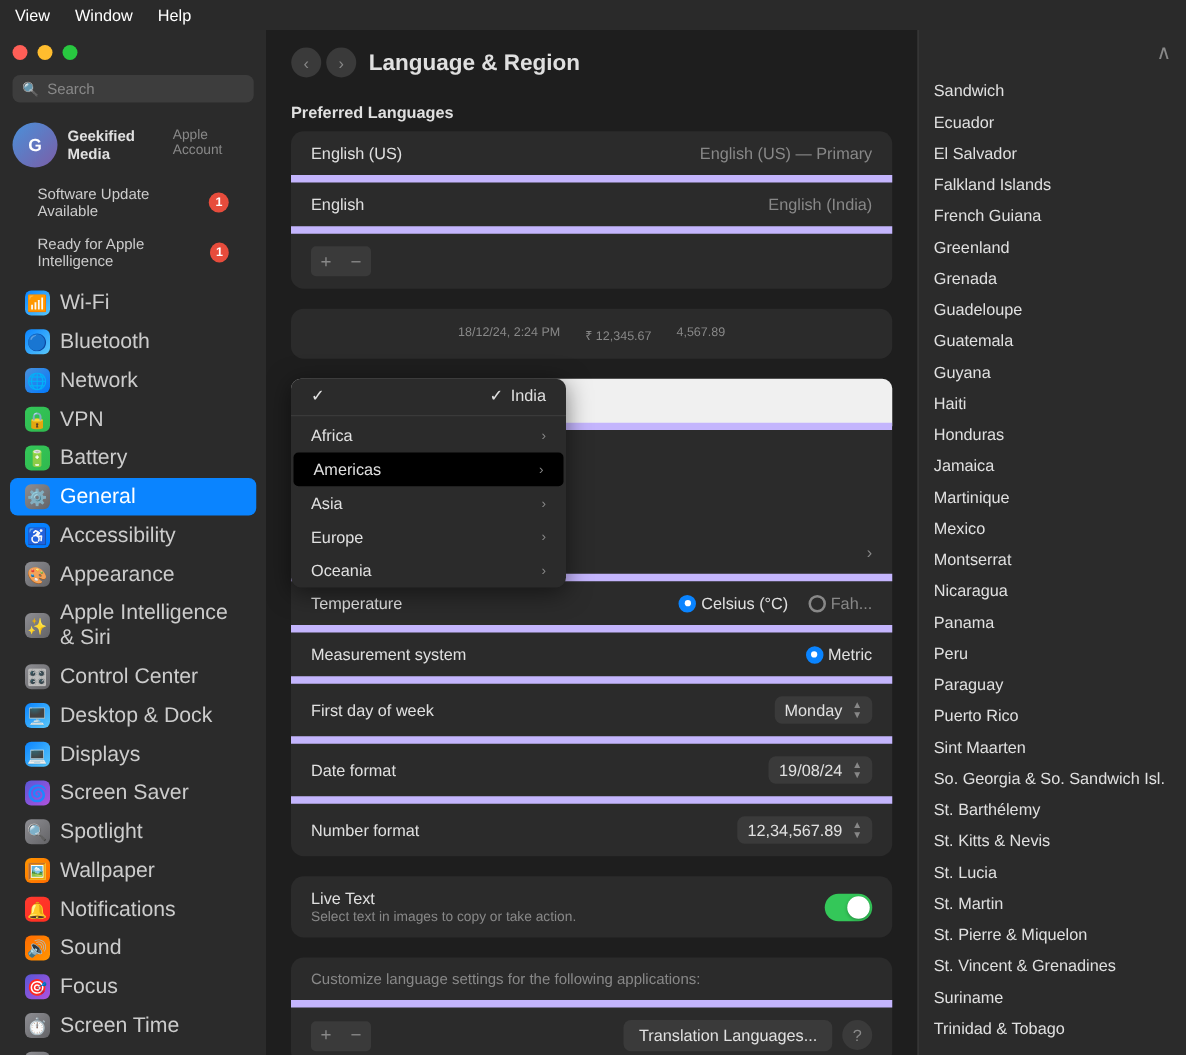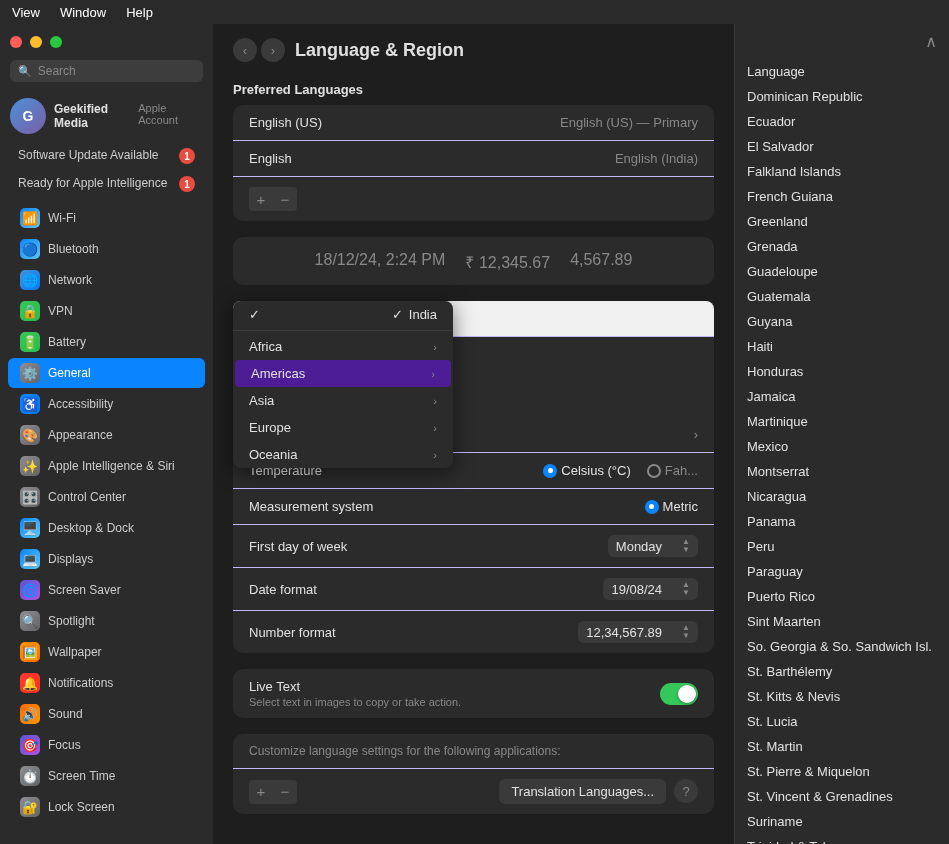--- a/index.html
+++ b/index.html
@@ -23,31 +23,31 @@
     .search-icon-svg { color: #888; font-size: 11px; }
     .search-input { background: none; border: none; outline: none; color: #ccc; font-size: 12px; width: 100%; }
     .search-input::placeholder { color: #888; }
 
     .user-section { padding: 8px 10px; display: flex; align-items: center; gap: 8px; cursor: pointer; }
     .avatar { width: 36px; height: 36px; border-radius: 50%; background: linear-gradient(135deg, #4a90d9, #7b5ea7); display: flex; align-items: center; justify-content: center; color: white; font-size: 14px; font-weight: bold; flex-shrink: 0; }
     .user-info { display: flex; flex-direction: row; }
     .user-name { font-size: 12px; color: #e0e0e0; font-weight: 600; }
     .user-sub { font-size: 11px; color: #888; }
 
-    .update-item { margin: 2px 10px; padding: 4px 8px; display: flex; justify-content: space-between; cursor: pointer; border-radius: 6px; }
+    .update-item { margin: 2px 22px; padding: 4px 8px; display: flex; align-items: center; justify-content: space-between; cursor: pointer; border-radius: 6px; }
     .update-label { font-size: 12px; color: #ccc; }
     .badge { background: #e74c3c; color: white; border-radius: 50%; width: 16px; height: 16px; display: flex; align-items: center; justify-content: center; font-size: 10px; font-weight: bold; }
 
     .sidebar-list { flex: 1; overflow-y: auto; padding: 4px 0; }
     .sidebar-list::-webkit-scrollbar { width: 0; }
     .sidebar-item { padding: 5px 12px; display: flex; align-items: center; gap: 8px; cursor: pointer; border-radius: 6px; margin: 1px 8px; }
     .sidebar-item.active { background: #0a84ff; }
     .sidebar-item.active .sidebar-label { color: white; }
     .sidebar-icon { width: 20px; height: 20px; border-radius: 5px; display: flex; align-items: center; justify-content: center; font-size: 13px; flex-shrink: 0; }
-    .sidebar-label { font-size: 12px; color: #ccc; }
+    .sidebar-label { font-size: 17px; color: #ccc; }
     .icon-wifi { background: linear-gradient(135deg, #0a84ff, #5ac8fa); }
     .icon-bluetooth { background: linear-gradient(135deg, #0a84ff, #5ac8fa); }
     .icon-network { background: linear-gradient(135deg, #4a90d9, #007aff); }
     .icon-vpn { background: linear-gradient(135deg, #34c759, #30b94e); }
     .icon-battery { background: linear-gradient(135deg, #34c759, #30b94e); }
     .icon-general { background: linear-gradient(135deg, #8e8e93, #636366); }
     .icon-accessibility { background: linear-gradient(135deg, #0a84ff, #007aff); }
     .icon-appearance { background: linear-gradient(135deg, #8e8e93, #636366); }
     .icon-apple-intel { background: linear-gradient(135deg, #8e8e93, #636366); }
     .icon-control { background: linear-gradient(135deg, #8e8e93, #636366); }
@@ -67,44 +67,44 @@
     .content-header { padding: 14px 20px 10px; display: flex; align-items: center; gap: 10px; }
     .nav-arrows { display: flex; gap: 4px; }
     .nav-arrow { width: 24px; height: 24px; border-radius: 50%; background: #3a3a3a; display: flex; align-items: center; justify-content: center; cursor: pointer; color: #888; font-size: 13px; }
     .page-title { font-size: 18px; font-weight: 600; color: #e0e0e0; }
 
     .content-body { flex: 1; overflow-y: auto; padding: 0 20px 36px; }
     .content-body::-webkit-scrollbar { width: 0; }
 
     .section-header { font-size: 13px; font-weight: 600; color: #e0e0e0; margin: 10px 0 8px; }
     .card { background: #2b2b2b; border-radius: 10px; overflow: visible; margin-bottom: 16px; }
-    .card-row { padding: 10px 16px; display: flex; align-items: center; justify-content: space-between; border-bottom: 1px solid #c4b5fd; }
+    .card-row { padding: 10px 16px; display: flex; align-items: center; justify-content: space-between; border-bottom: 6px solid #c4b5fd; }
     .card-row:last-child { border-bottom: none; }
     .card-row-label { font-size: 13px; color: #e0e0e0; }
     .card-row-value { font-size: 13px; color: #888; }
 
     .datetime-display { text-align: center; padding: 12px; background: #2b2b2b; border-radius: 10px; margin-bottom: 16px; }
     .datetime-main { font-size: 13px; color: #aaa; }
-    .datetime-sub { font-size: 16px; color: #888; margin-top: 2px; display: flex; justify-content: center; gap: 20px; }
+    .datetime-sub { font-size: 10px; color: #888; margin-top: 2px; display: flex; justify-content: center; gap: 20px; }
     .region-popup { position: absolute; top: 0; left: 0; background: #2b2b2b; border-radius: 8px; box-shadow: 0 4px 20px rgba(0,0,0,0.5); width: 220px; z-index: 100; overflow: hidden; }
     .region-popup-item { padding: 6px 16px; display: flex; align-items: center; justify-content: space-between; cursor: pointer; font-size: 13px; color: #e0e0e0; }
     .region-popup-item.checked::before { content: '✓'; margin-right: 8px; color: #e0e0e0; }
     .region-popup-item .chevron { color: #888; font-size: 11px; }
 
     
     .radio-group { display: flex; align-items: center; gap: 16px; text-align: center; }
     .radio-option { display: flex; align-items: center; gap: 4px; cursor: pointer; font-size: 13px; color: #e0e0e0; }
     .radio-circle { width: 14px; height: 14px; border-radius: 50%; border: 2px solid #888; display: flex; align-items: center; justify-content: center; }
     .radio-circle.selected { border-color: #0a84ff; background: #0a84ff; }
     .radio-circle.selected::after { content: ''; width: 5px; height: 5px; border-radius: 50%; background: white; }
 
     .toggle { width: 38px; height: 22px; border-radius: 11px; background: #34c759; position: relative; cursor: pointer; }
     .toggle-knob { width: 18px; height: 18px; border-radius: 50%; background: white; position: absolute; top: 2px; right: 2px; box-shadow: 0 1px 3px rgba(0,0,0,0.3); }
 
-    .stepper { display: flex; align-items: center; gap: 20px; background: #3a3a3a; border-radius: 6px; padding: 3px 8px; cursor: pointer; font-size: 13px; color: #e0e0e0; }
+    .stepper { display: flex; align-items: center; gap: 8px; background: #3a3a3a; border-radius: 6px; padding: 3px 8px; cursor: pointer; font-size: 13px; color: #e0e0e0; }
     .stepper-arrows { display: flex; flex-direction: column; }
     .stepper-arrow { font-size: 8px; color: #888; line-height: 1; cursor: pointer; }
 
     
     .add-remove { display: flex; gap: 0; }
     .add-remove-btn { width: 24px; height: 24px; background: #3a3a3a; display: flex; align-items: center; justify-content: center; cursor: pointer; font-size: 15px; color: #888; border-radius: 4px; }
     .add-remove-btn:first-child { border-radius: 4px 0 0 4px; }
     .add-remove-btn:last-child { border-radius: 0 4px 4px 0; }
 
     .translation-btn { padding: 5px 12px; background: #3a3a3a; border-radius: 6px; font-size: 13px; color: #e0e0e0; cursor: pointer; }
@@ -296,21 +296,21 @@
                 <span style="display:flex;align-items:center;gap:6px;">
                     <span>✓</span>
                     <span>India</span>
                   </span>
               </div>
               <div style="height:1px;background:#3a3a3a;margin:2px 0;"></div>
               <div class="region-popup-item">
                 <span>Africa</span>
                 <span class="chevron">›</span>
               </div>
-              <div class="region-popup-item" style="background: #4c1d95; border-radius: 4px; margin: 0 2px;">
+              <div class="region-popup-item" style="background: #000000; border-radius: 4px; margin: 0 2px;">
                 <span>Americas</span>
                 <span class="chevron">›</span>
               </div>
               <div class="region-popup-item">
                 <span>Asia</span>
                 <span class="chevron">›</span>
               </div>
               <div class="region-popup-item">
                 <span>Europe</span>
                 <span class="chevron">›</span>
@@ -414,22 +414,21 @@
         </div>
       </div>
     </div>
 
     <div class="right-panel">
       <div class="right-panel-header">
         <span>∧</span>
       </div>
       <div id="right-panel-list">
 
-      <div class="right-panel-item">Language</div>
-          <div class="right-panel-item">Dominican Republic</div>
+      <div class="right-panel-item">Sandwich</div>
           <div class="right-panel-item">Ecuador</div>
           <div class="right-panel-item">El Salvador</div>
           <div class="right-panel-item">Falkland Islands</div>
           <div class="right-panel-item">French Guiana</div>
           <div class="right-panel-item">Greenland</div>
           <div class="right-panel-item">Grenada</div>
           <div class="right-panel-item">Guadeloupe</div>
           <div class="right-panel-item">Guatemala</div>
           <div class="right-panel-item">Guyana</div>
           <div class="right-panel-item">Haiti</div>

